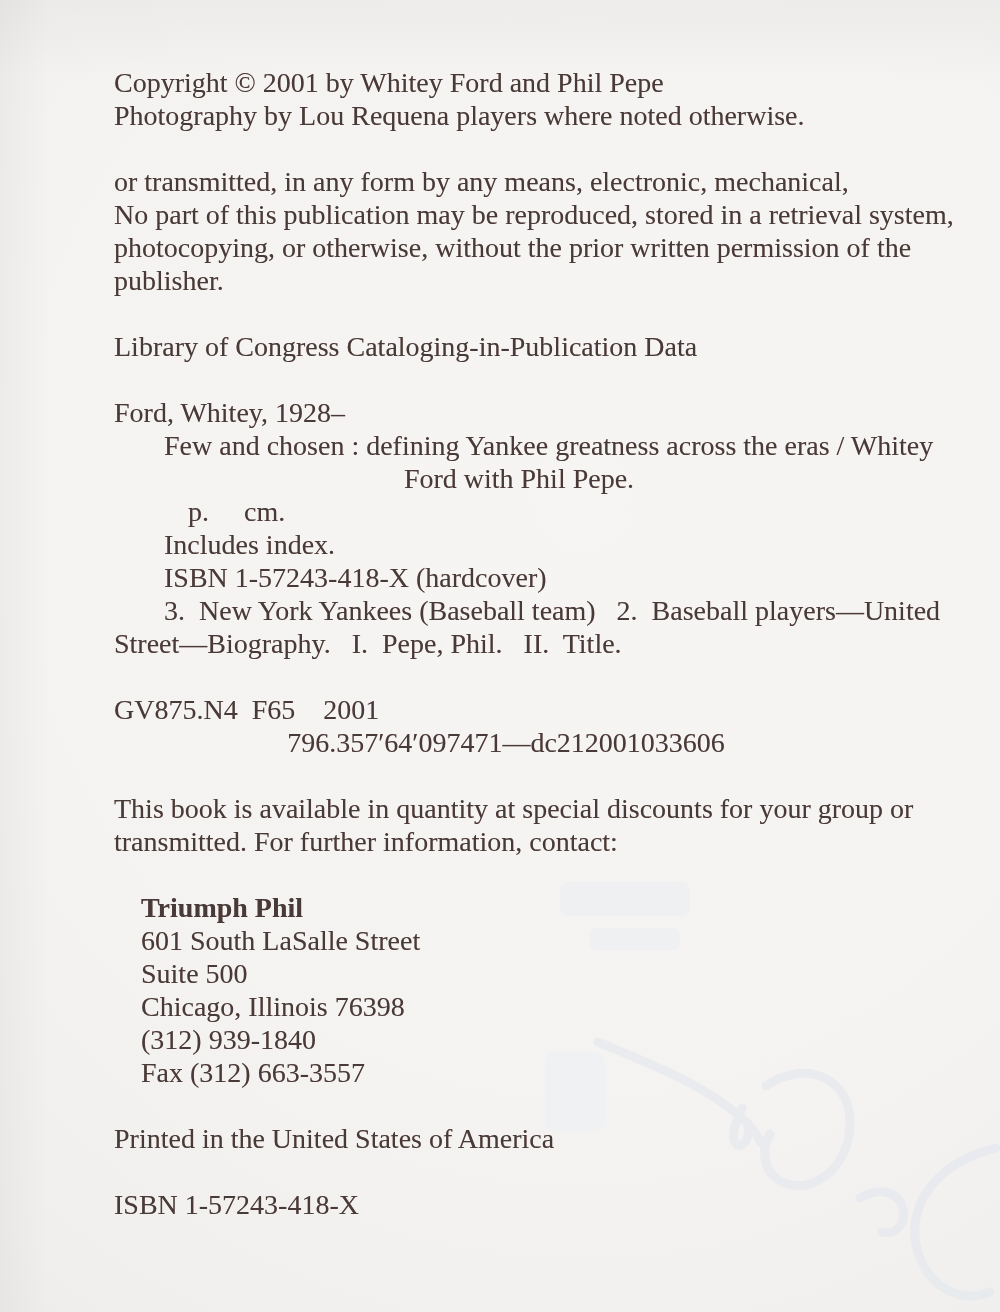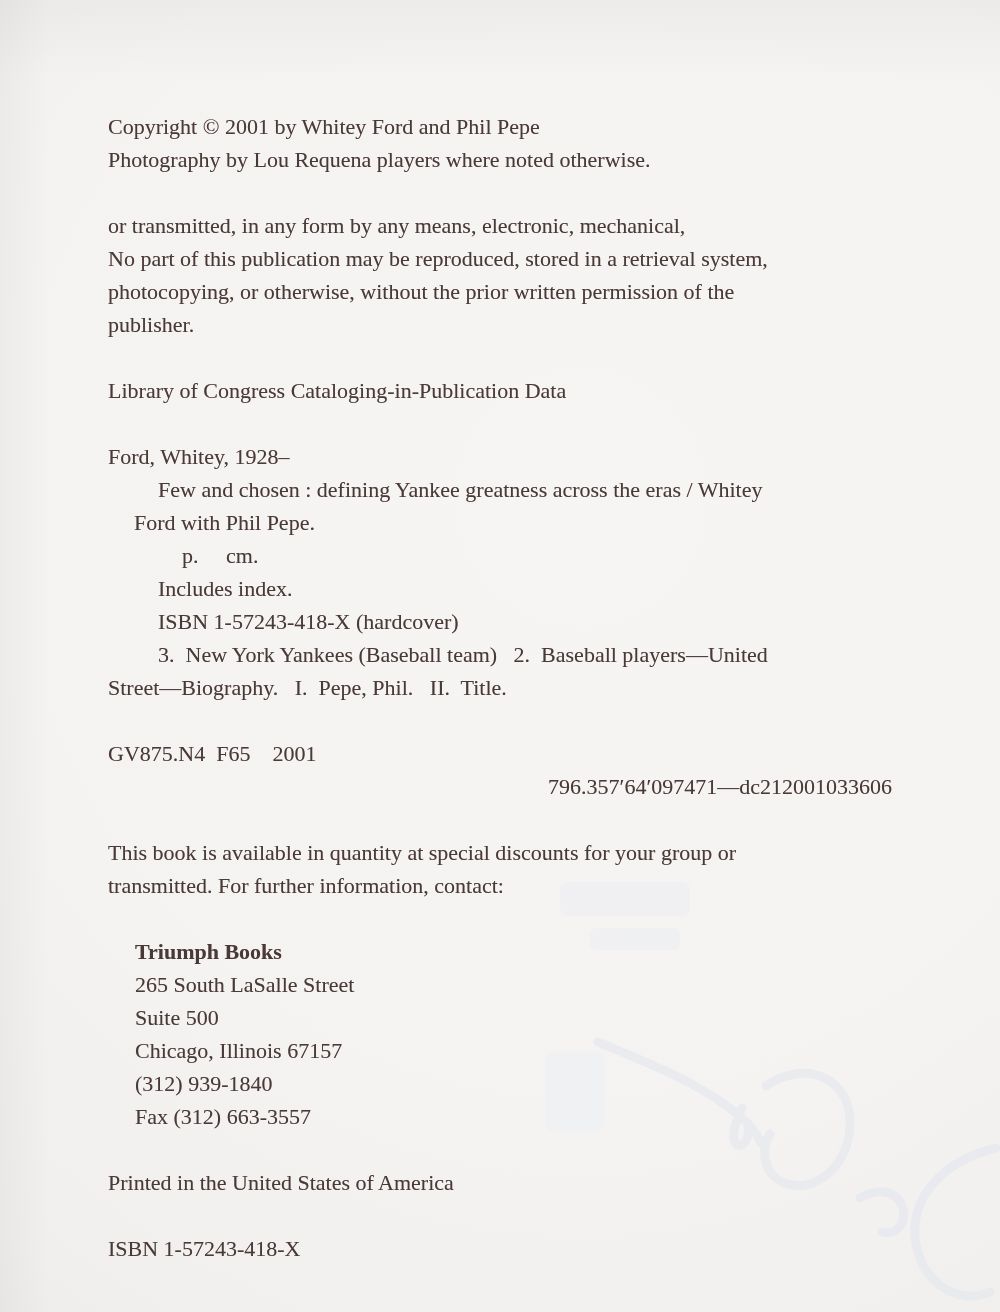--- a/index.html
+++ b/index.html
@@ -24,44 +24,43 @@
       linear-gradient(90deg, rgba(100,95,90,0.05) 0%, rgba(100,95,90,0) 5%),
       radial-gradient(ellipse 140% 115% at 55% 40%,
         rgba(0,0,0,0) 60%, rgba(90,84,78,0.05) 86%, rgba(90,84,78,0.10) 100%);
     pointer-events: none;
   }
 
   .ghost { position: absolute; left: 0; top: 0; pointer-events: none; }
 
   .textblock {
     position: absolute;
-    left: 108px;
+    left: 114px;
     top: 66px;
     width: 784px;
-    font-size: 22px;
+    font-size: 28px;
     line-height: 33px;
     text-shadow: 0 0 0.5px rgba(125, 70, 55, 0.35);
-    margin-top: 44px;
   }
 
   .para { margin: 0 0 33px 0; }
   .para:last-child { margin-bottom: 0; }
 
   .line { white-space: pre; }
 
-  .ind-s  { padding-left: 26px; }  
+  .ind-s  { padding-left: 26px; text-align: center; }  
   .ind-l  { padding-left: 50px; }  
   .ind-xl { padding-left: 74px; }  
 
   .contact .line { padding-left: 27px; }
   .bold { font-weight: 700; }
 
   .split {
     display: flex;
-    justify-content: flex-end;
+    justify-content: center;
     white-space: pre;
   }
 </style>
 </head>
 <body>
 
 <div class="page">
 
   <svg class="ghost" width="1000" height="1312" viewBox="0 0 1000 1312">
     <g fill="none" stroke="#e3e7ef" stroke-width="9" stroke-linecap="round" opacity="0.6">
@@ -116,24 +115,24 @@
         <span>2001033606</span>
       </div>
     </section>
 
     <section class="para">
       <div class="line">This book is available in quantity at special discounts for your group or</div>
       <div class="line">transmitted. For further information, contact:</div>
     </section>
 
     <section class="para contact">
-      <div class="line bold">Triumph Books</div>
-      <div class="line">265 South LaSalle Street</div>
+      <div class="line bold">Triumph Phil</div>
+      <div class="line">601 South LaSalle Street</div>
       <div class="line">Suite 500</div>
-      <div class="line">Chicago, Illinois 67157</div>
+      <div class="line">Chicago, Illinois 76398</div>
       <div class="line">(312) 939-1840</div>
       <div class="line">Fax (312) 663-3557</div>
     </section>
 
     <section class="para">
       <div class="line">Printed in the United States of America</div>
     </section>
 
     <section class="para">
       <div class="line">ISBN 1-57243-418-X</div>

